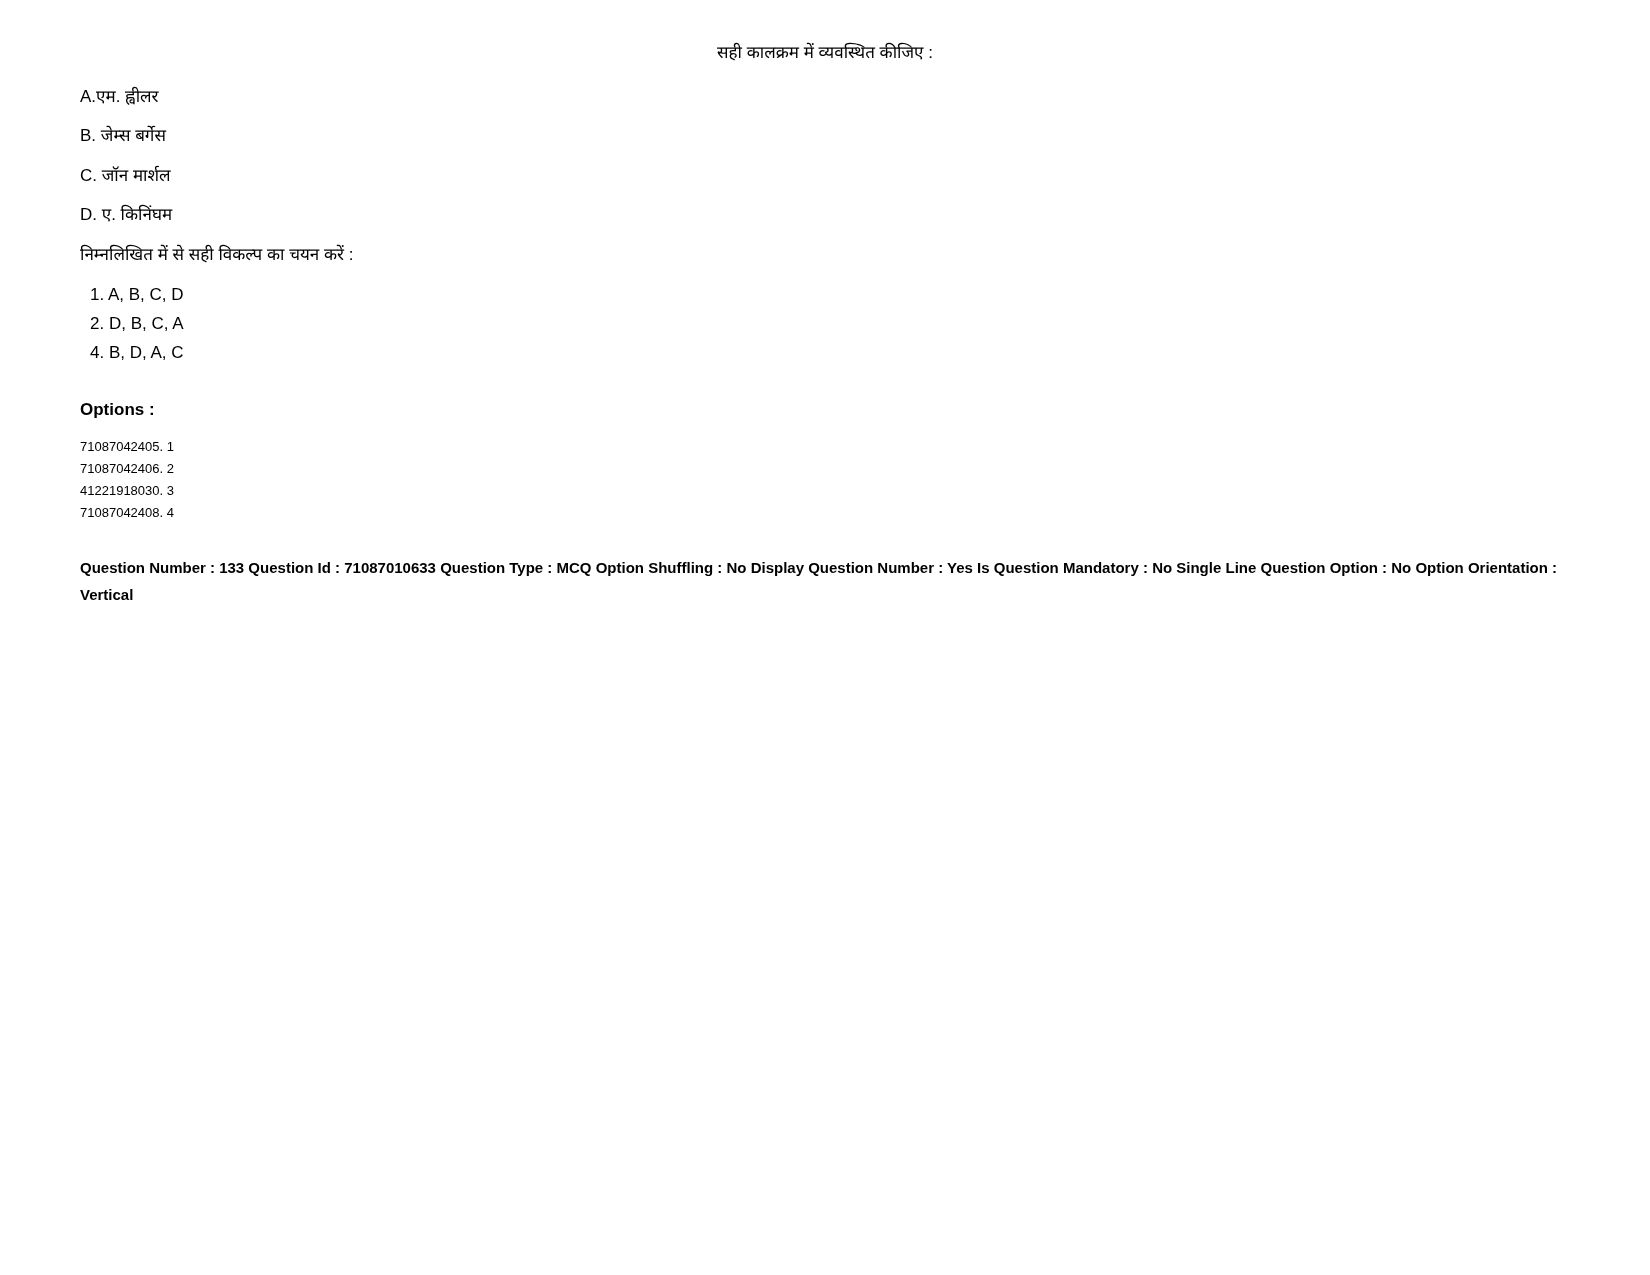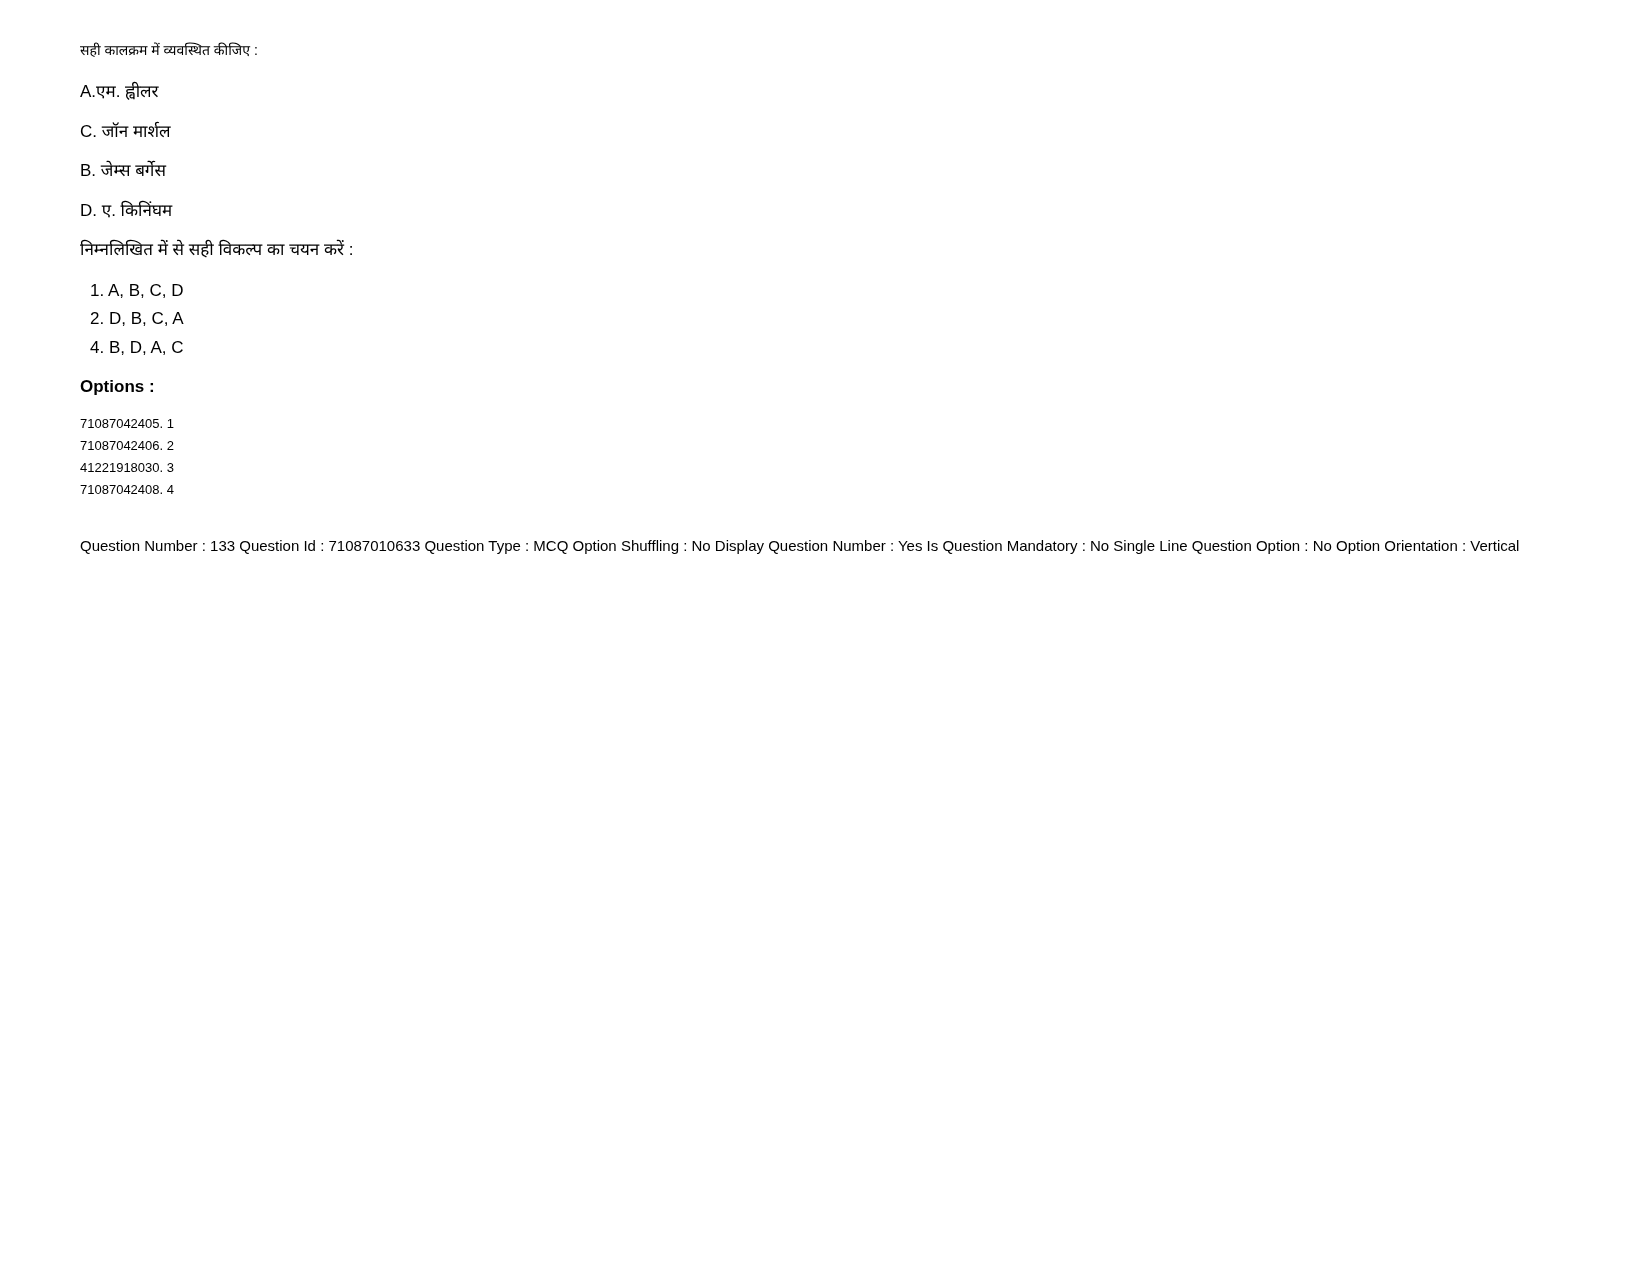--- a/index.html
+++ b/index.html
@@ -10,75 +10,76 @@
     body {
       background: #ffffff;
       font-family: Arial, sans-serif;
       font-size: 16px;
       color: #000000;
       width: 1650px;
       min-height: 1275px;
       padding: 40px 80px;
     }
     .question-text {
-      font-size: 14px;
+      font-size: 17px;
       margin-bottom: 18px;
       line-height: 1.5;
+      text-align: center;
     }
     .option-item {
       font-size: 17px;
       margin-bottom: 14px;
       line-height: 1.5;
     }
     .sub-question {
       font-size: 17px;
       margin-bottom: 14px;
       margin-top: 11px;
       line-height: 1.5;
     }
     .numbered-options {
       margin-left: 10px;
-      margin-bottom: 14px;
+      margin-bottom: 32px;
     }
     .numbered-option {
       font-size: 17px;
       line-height: 1.7;
     }
     .options-label {
       font-size: 17px;
       font-weight: bold;
       margin-bottom: 16px;
     }
     .option-code {
       font-size: 13px;
       line-height: 1.7;
     }
     .meta-info {
       font-size: 15px;
-      font-weight: normal;
+      font-weight: bold;
       margin-top: 30px;
       line-height: 1.8;
     }
   </style>
 </head>
 <body>
 
 <div>
 
   <div class="question-text">सही कालक्रम में व्यवस्थित कीजिए :</div>
 
   <div>
     <div class="option-item">
       <span>A.</span><span>एम. ह्वीलर</span>
     </div>
     <div class="option-item">
-      <span>C. </span><span>जॉन मार्शल</span>
+      <span>B. </span><span>जेम्स बर्गेस</span>
     </div>
     <div class="option-item">
-      <span>B. </span><span>जेम्स बर्गेस</span>
+      <span>C. </span><span>जॉन मार्शल</span>
     </div>
     <div class="option-item">
       <span>D. </span><span>ए. किनिंघम</span>
     </div>
   </div>
 
   <div class="sub-question">निम्नलिखित में से सही विकल्प का चयन करें :</div>
 
   <div class="numbered-options">
     <div class="numbered-option">

